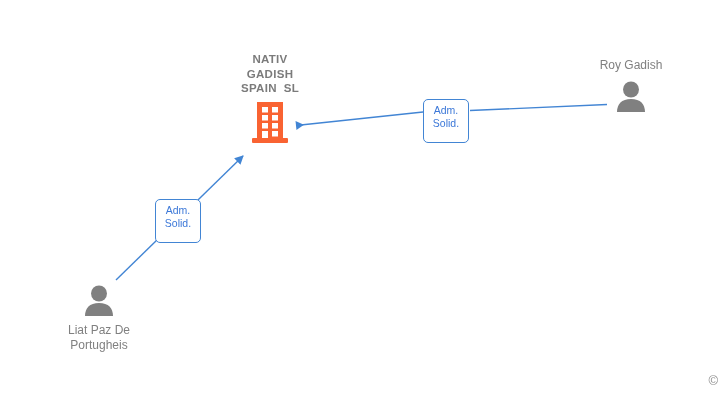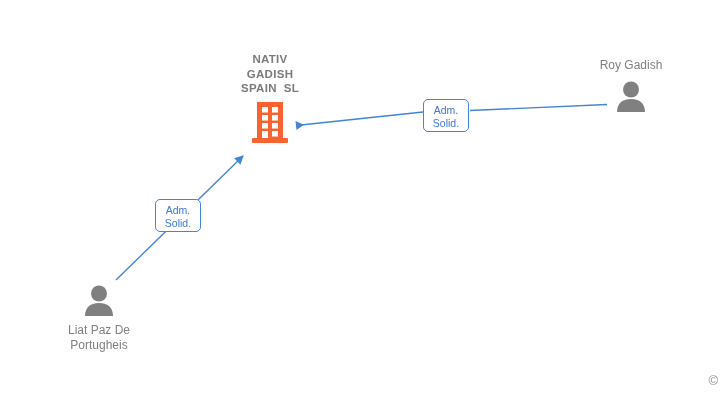--- a/index.html
+++ b/index.html
@@ -73,21 +73,21 @@
   .rel-label {
     position: absolute;
     box-sizing: border-box;
     background: #ffffff;
     border: 1.4px solid #4285d4;
     border-radius: 5px;
     color: #3c78d8;
     font-size: 10.5px;
     line-height: 13px;
     text-align: center;
-    padding: 4px 6px 1px 6px;
+    padding: 4px 6px 12px 6px;
     white-space: pre-line;
   }
   .rel-label.r1 { left: 423px; top: 99px; width: 46px; }
   .rel-label.r2 { left: 155px; top: 199px; width: 46px; }
 
   
   .watermark {
     position: absolute;
     right: 10px;
     bottom: 8px;

